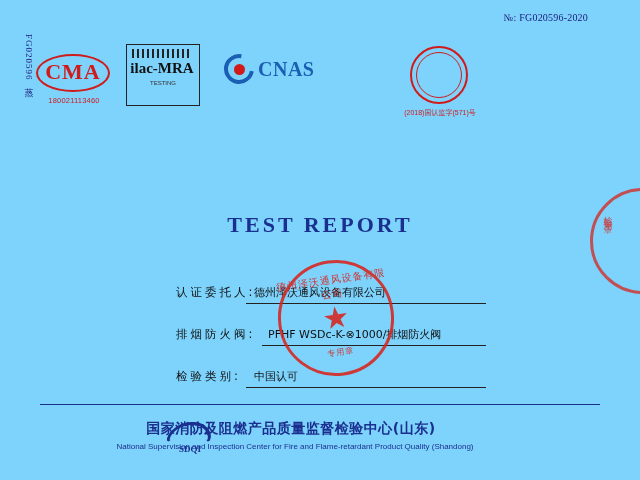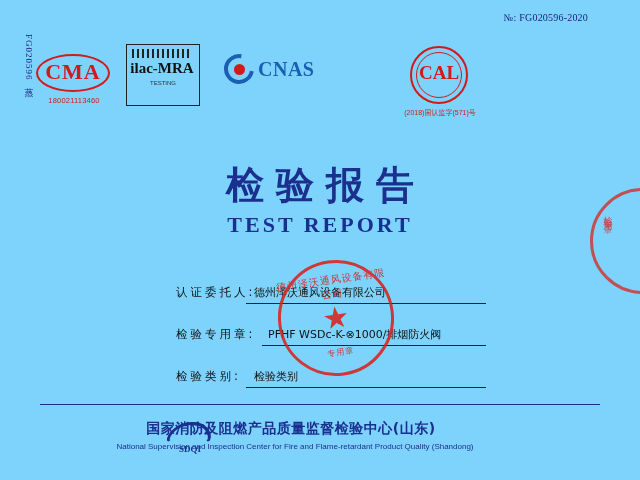--- a/index.html
+++ b/index.html
@@ -442,46 +442,44 @@
       <div class="cnas-mark">
         <div class="ring"></div>
         <div class="dot"></div>
       </div>
       <div class="cnas-text">CNAS</div>
     </div>
 
     <div class="cal">
       <div class="cal-circle"></div>
       <div class="cal-inner"></div>
-      <div class="cal-text">CAL</div>
       <div class="cal-note">(2018)国认监字(571)号</div>
     </div>
   </div>
 
-  <div class="title-cn">检验报告</div>
   <div class="title-en">TEST REPORT</div>
 
   <div class="seal-right">
     <span>检验专用章</span>
   </div>
 
   <div class="fields">
     <div class="field-row">
       <div class="field-label">认证委托人:</div>
       <div class="field-value">德州泽沃通风设备有限公司</div>
       <div class="field-line"></div>
     </div>
     <div class="field-row wide">
-      <div class="field-label">检验专用章:</div>
+      <div class="field-label">排烟防火阀:</div>
       <div class="field-value">PFHF WSDc-K-⊗1000/排烟防火阀</div>
       <div class="field-line"></div>
     </div>
     <div class="field-row">
       <div class="field-label">检验类别:</div>
-      <div class="field-value">检验类别</div>
+      <div class="field-value">中国认可</div>
       <div class="field-line"></div>
     </div>
   </div>
 
   <div class="seal">
     <div class="seal-text">德州泽沃通风设备有限公司</div>
     <div class="star">★</div>
     <div class="seal-text bottom">专用章</div>
   </div>
 

